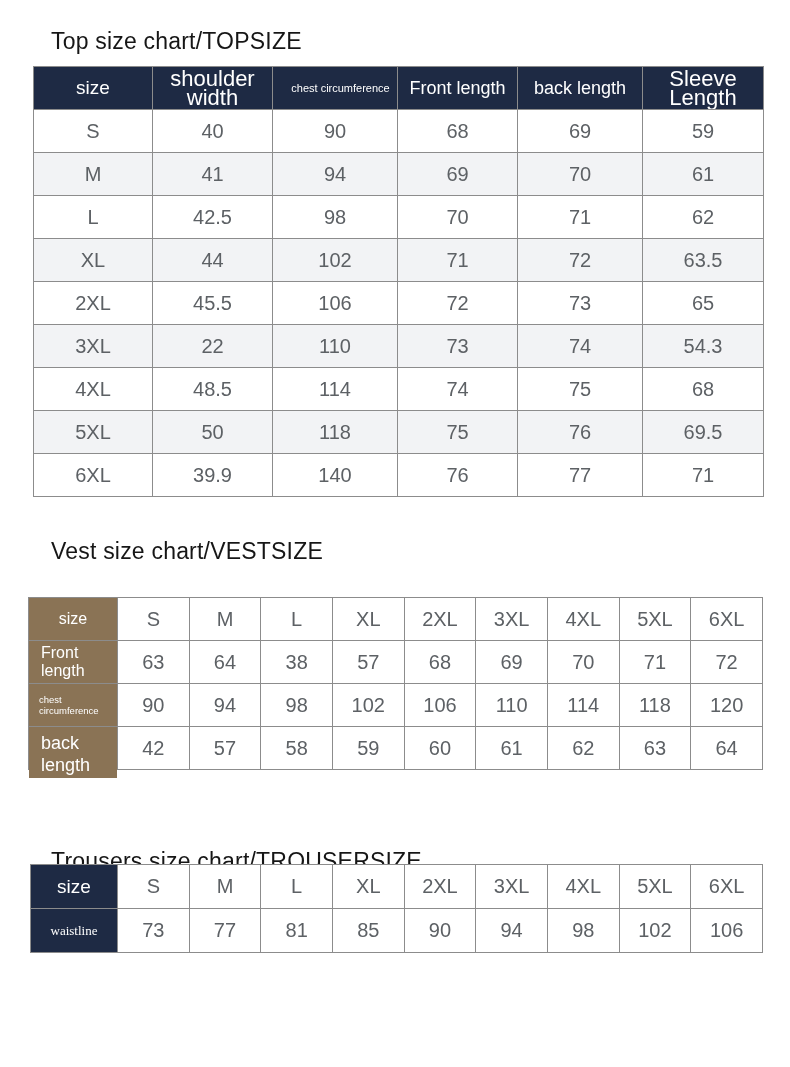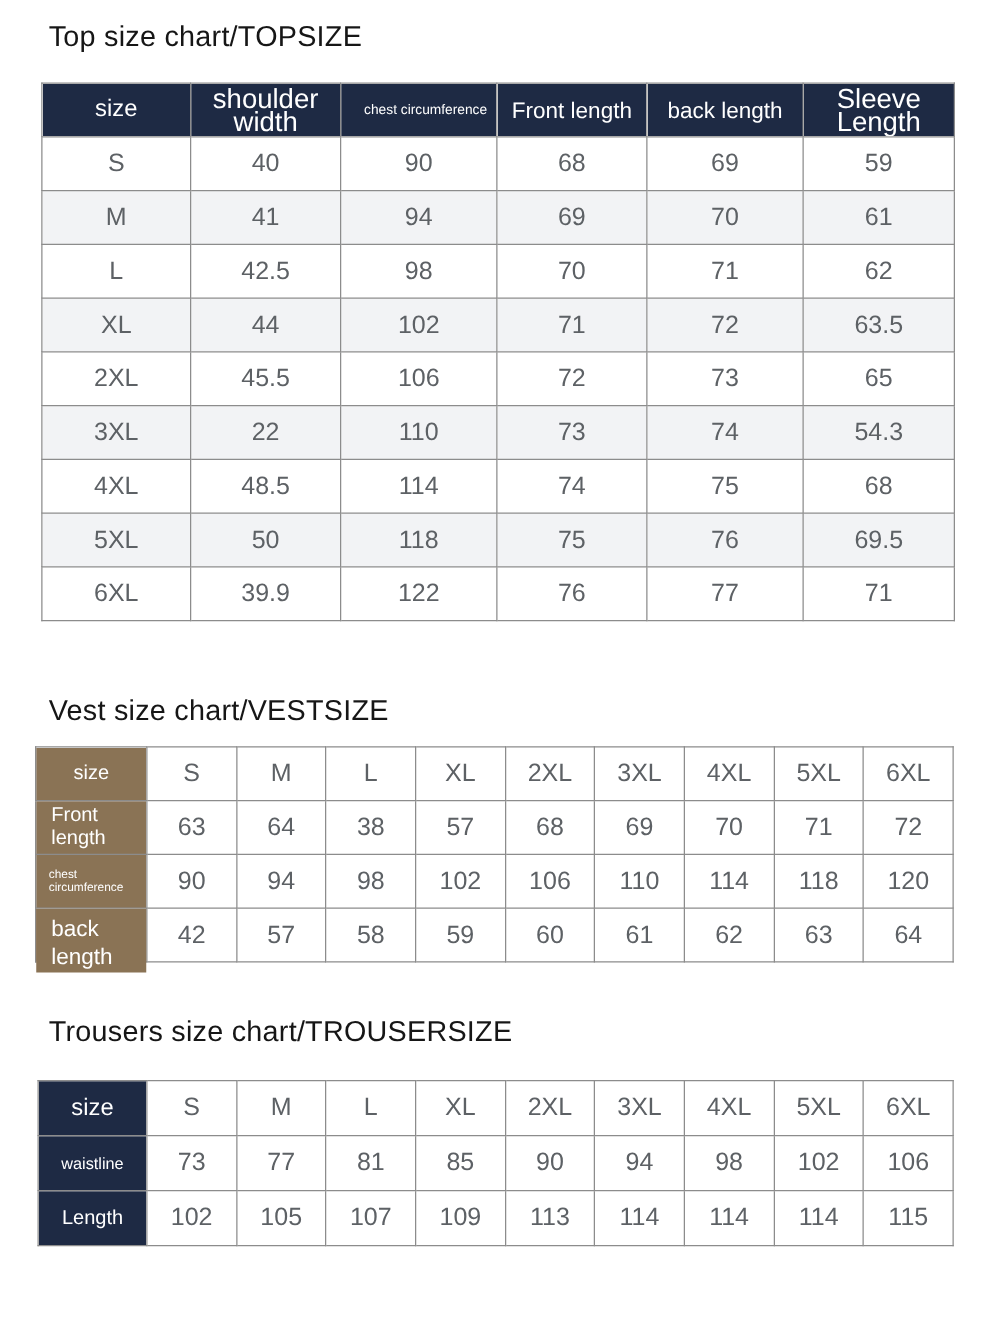--- a/index.html
+++ b/index.html
@@ -10,26 +10,26 @@
     --datatext:#5d6165;
     --titletext:#161616;
   }
   html,body{margin:0;padding:0;}
   body{
     width:790px;height:1067px;background:#ffffff;
     font-family:"Liberation Sans", sans-serif;
     position:relative;overflow:hidden;
   }
   .title{
-    position:absolute;margin:4px;font-size:23px;line-height:26px;
+    position:absolute;margin:16px;font-size:23px;line-height:26px;
     font-weight:500;color:var(--titletext);letter-spacing:0.2px;
   }
   .t1{left:35px;top:12px;}
-  .t2{left:35px;top:551px;}
-  .t3{left:35px;top:808px;}
+  .t2{left:35px;top:522px;}
+  .t3{left:35px;top:832px;text-decoration:underline;}
 
   table{border-collapse:collapse;table-layout:fixed;position:absolute;}
   th,td{border:1px solid var(--border);box-sizing:border-box;overflow:hidden;}
 
   
   .top-table{left:33px;top:66px;width:730px;}
   .top-table tr{height:43px;}
   .top-table th{
     background:var(--navy);color:#fff;font-weight:normal;
     text-align:center;vertical-align:middle;
@@ -62,21 +62,21 @@
     position:absolute;left:0;top:0;width:100%;height:51px;
     background:var(--brown);box-sizing:border-box;
     padding:5px 0 0 12px;font-size:18px;line-height:22px;
     overflow:hidden;z-index:2;
   }
 
   .trousers{left:30px;top:864px;width:733px;}
   .trousers tr{height:44px;}
   .trousers th{background:var(--navy);text-align:center;}
   .tcorner{font-size:19px;}
-  .tlabel.waist{font-size:13px;}
+  .tlabel.waist{font-size:13px;font-family:Liberation Serif, serif;}
   .tlabel.len{font-size:16px;}
 </style>
 </head>
 <body>
 
 <h2 class="title t1">Top size chart/TOPSIZE</h2>
 
 <table class="top-table">
   <colgroup>
     <col style="width:119px">
@@ -157,21 +157,21 @@
       <td>5XL</td>
       <td>50</td>
       <td>118</td>
       <td>75</td>
       <td>76</td>
       <td>69.5</td>
     </tr>
     <tr>
       <td>6XL</td>
       <td>39.9</td>
-      <td>122</td>
+      <td>140</td>
       <td>76</td>
       <td>77</td>
       <td>71</td>
     </tr>
   </tbody>
 </table>
 
 <h2 class="title t2">Vest size chart/VESTSIZE</h2>
 
 <table class="matrix vest">
@@ -274,26 +274,14 @@
       <td>73</td>
       <td>77</td>
       <td>81</td>
       <td>85</td>
       <td>90</td>
       <td>94</td>
       <td>98</td>
       <td>102</td>
       <td>106</td>
     </tr>
-    <tr>
-      <th class="tlabel len">Length</th>
-      <td>102</td>
-      <td>105</td>
-      <td>107</td>
-      <td>109</td>
-      <td>113</td>
-      <td>114</td>
-      <td>114</td>
-      <td>114</td>
-      <td>115</td>
-    </tr>
   </tbody>
 </table>
 
 </body></html>

